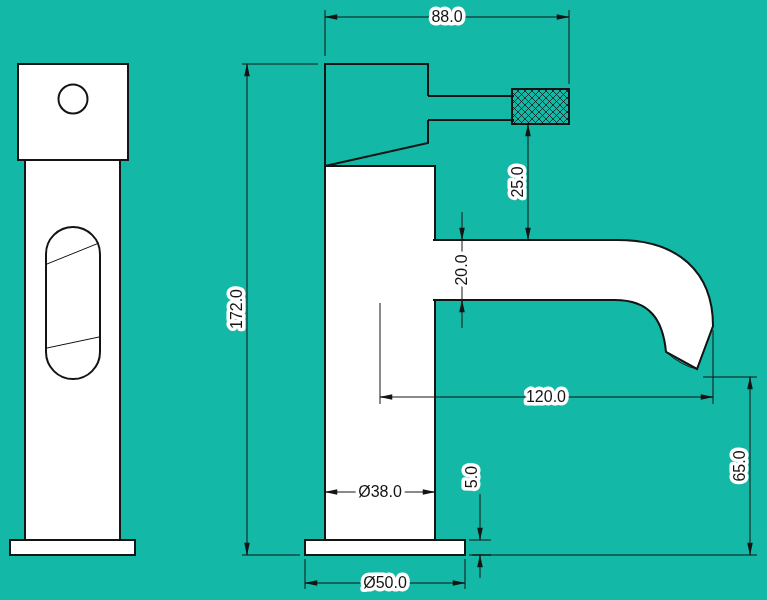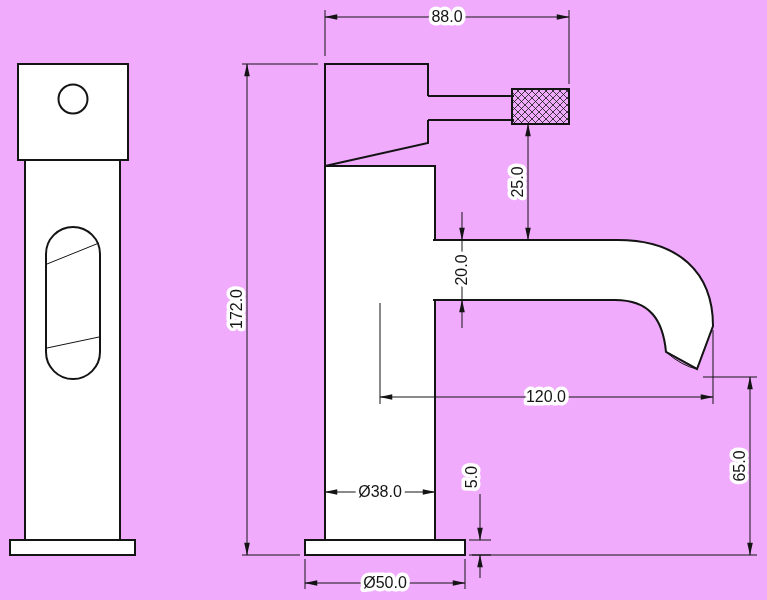--- a/index.html
+++ b/index.html
@@ -1,16 +1,16 @@
 <!DOCTYPE html>
 <html><head>
 <meta charset="utf-8">
 <style>
   html,body{margin:0;padding:0;background:#ffffff;}
-  .canvas{width:767px;height:600px;background:#f0abfc;position:relative;overflow:hidden;}
+  .canvas{width:767px;height:600px;background:#14b8a6;position:relative;overflow:hidden;}
   svg{display:block;}
   .o2{stroke:#141414;stroke-width:2;fill:none;stroke-linejoin:miter;stroke-linecap:butt;}
   .o2f{stroke:#141414;stroke-width:2;fill:#ffffff;stroke-linejoin:miter;}
   .d1{stroke:#141414;stroke-width:1;fill:none;stroke-linecap:butt;}
   text.dim{
     font-family:"Liberation Sans","DejaVu Sans",sans-serif;
     font-size:16px;
     fill:#141414;
     text-anchor:middle;
     paint-order:stroke;

